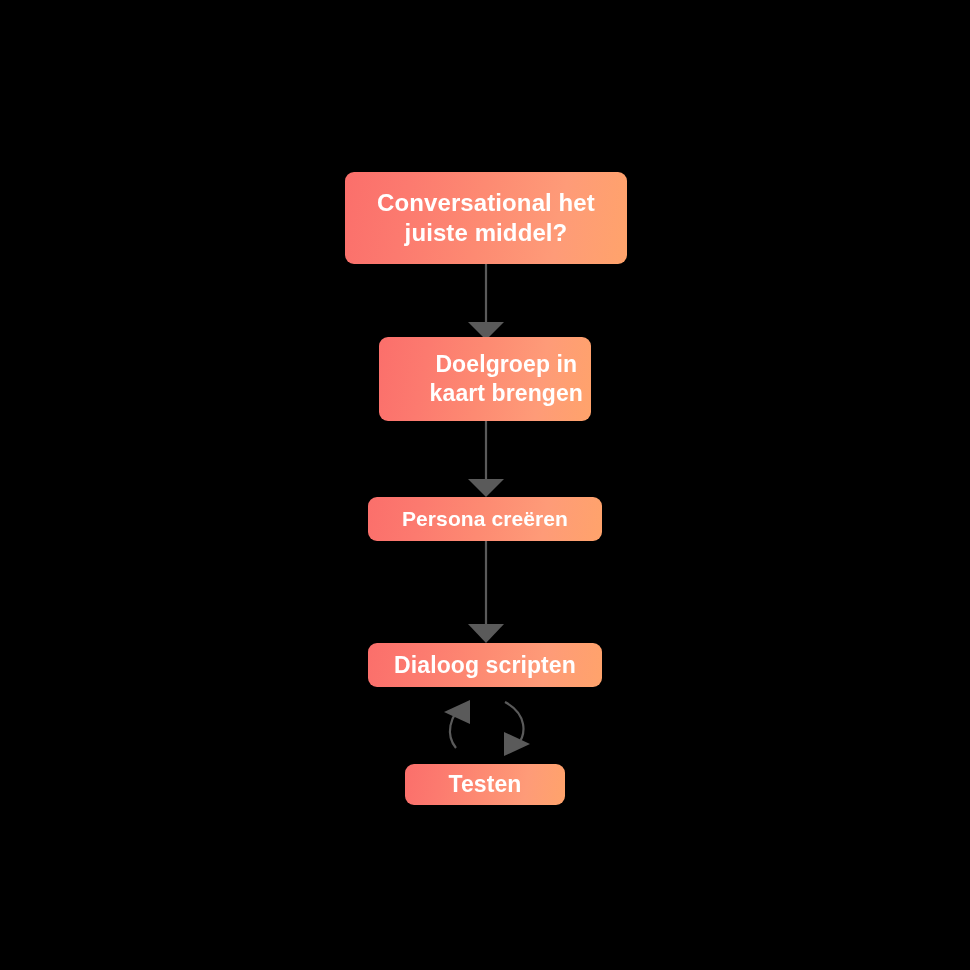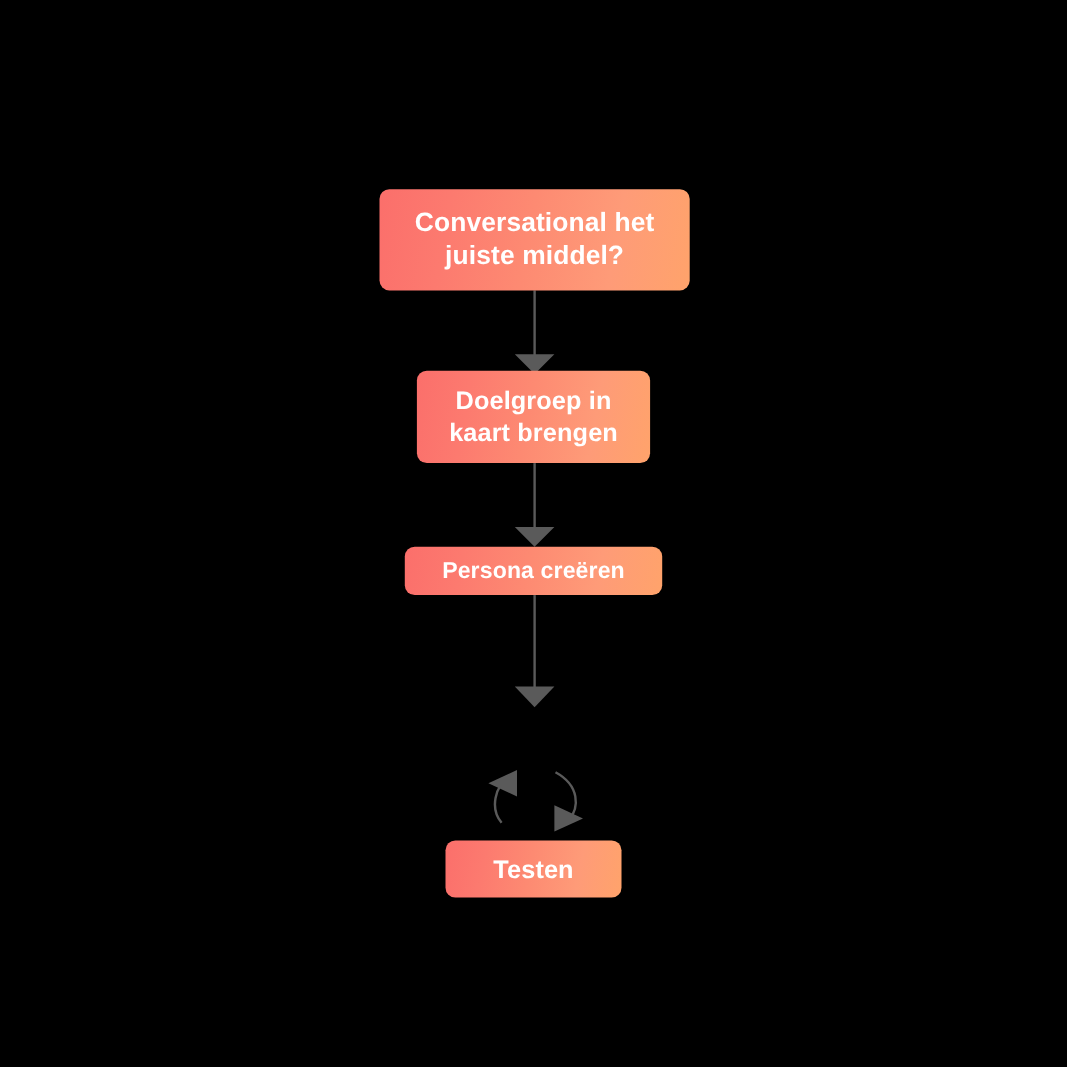--- a/index.html
+++ b/index.html
@@ -36,34 +36,35 @@
   }
   #node-0 {
     left: 345px;  top: 172px;
     width: 282px; height: 92px;
     font-size: 24px;
   }
   #node-1 {
     left: 379px;  top: 337px;
     width: 212px; height: 84px;
     font-size: 23px;
+    justify-content: flex-end;
   }
   #node-2 {
     left: 368px;  top: 497px;
     width: 234px; height: 44px;
     font-size: 21px;
   }
   #node-3 {
     left: 368px;  top: 643px;
     width: 234px; height: 44px;
     font-size: 23px;
   }
   #node-4 {
     left: 405px;  top: 764px;
-    width: 160px; height: 52px;
+    width: 160px; height: 41px;
     font-size: 23px;
   }
   .node-label {
     display: block;
     white-space: pre-line;
     padding: 0 8px;
   }
   svg#edges {
     position: absolute;
     left: 0; top: 0;
@@ -112,18 +113,21 @@
 
   <div class="node" id="node-1">
     <span class="node-label">Doelgroep in
 kaart brengen</span>
   </div>
 
   <div class="node" id="node-2">
     <span class="node-label">Persona creëren</span>
   </div>
 
+  <div class="node" id="node-3">
+    <span class="node-label">Dialoog scripten</span>
+  </div>
 
   <div class="node" id="node-4">
     <span class="node-label">Testen</span>
   </div>
 
 </div>
 
 </body></html>

